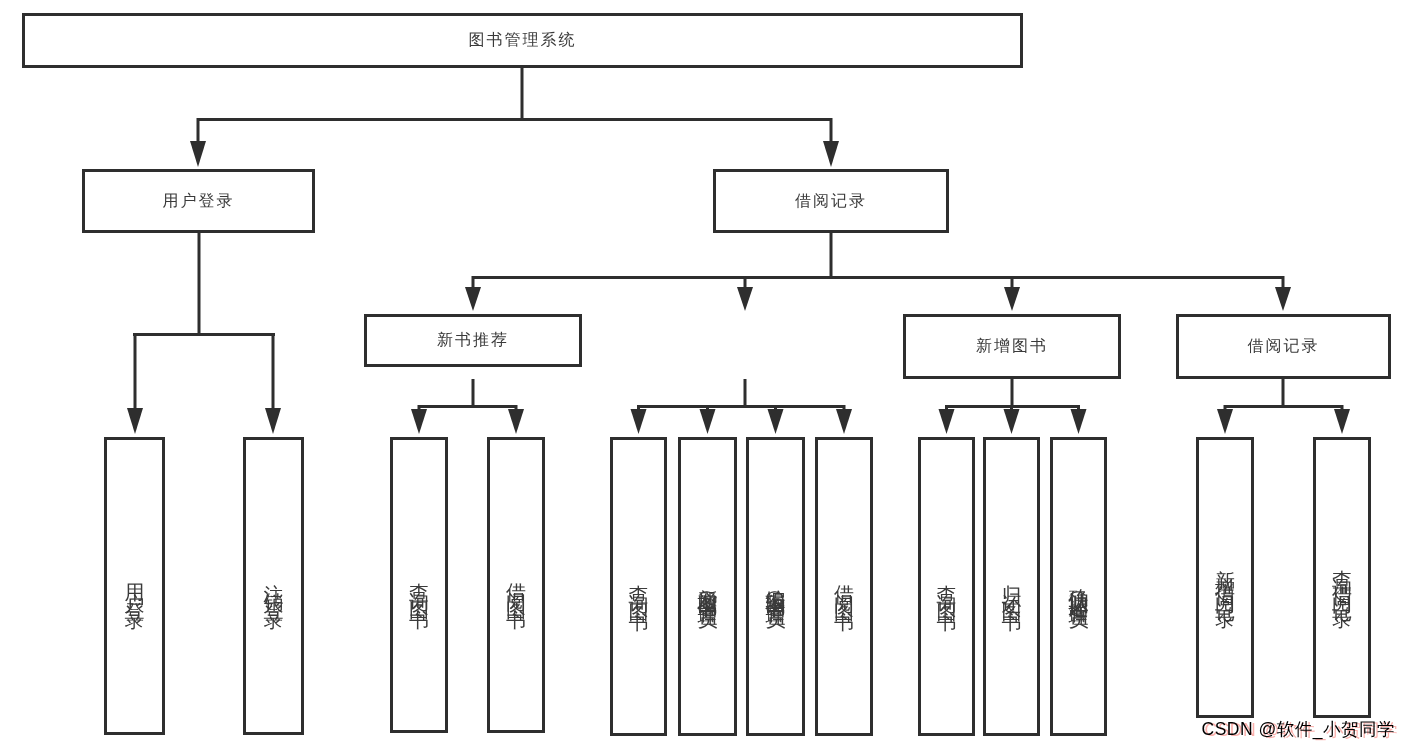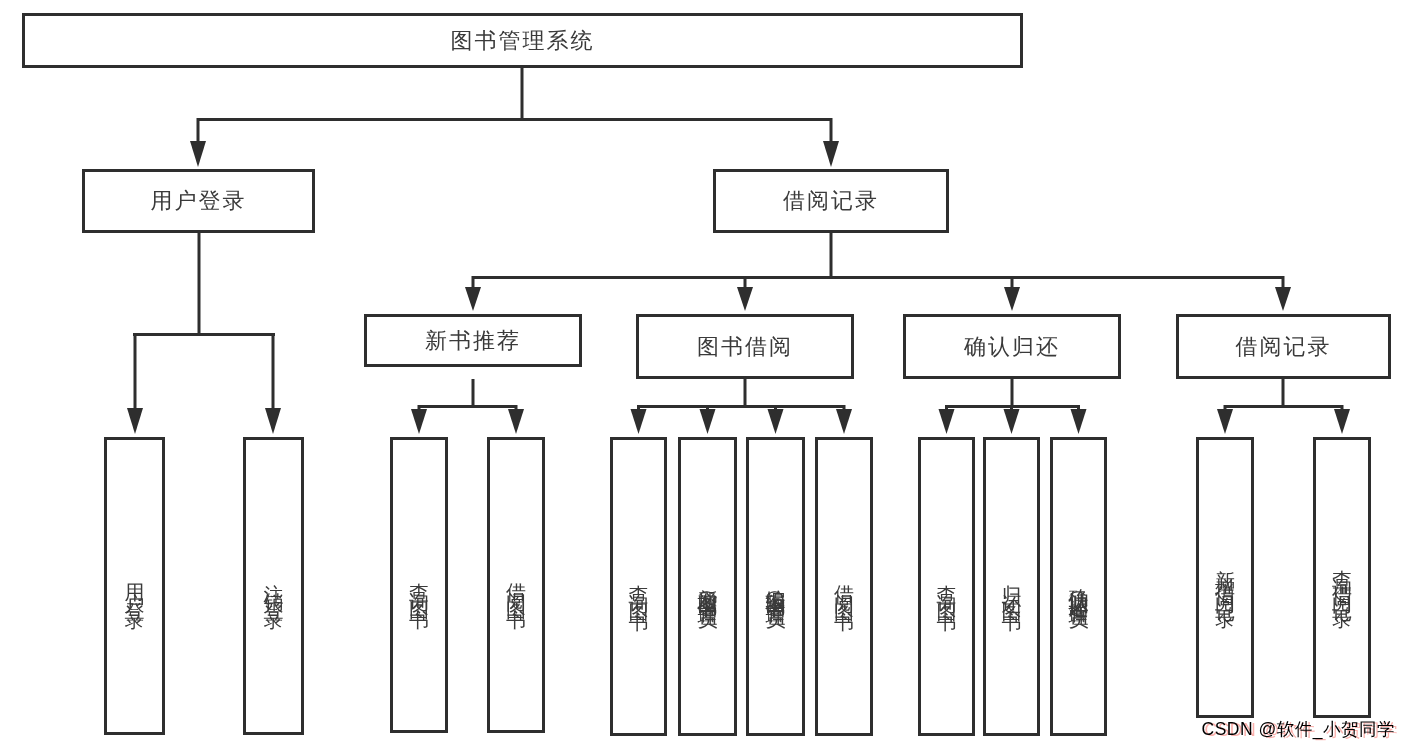--- a/index.html
+++ b/index.html
@@ -15,21 +15,21 @@
   .node {
     position: absolute;
     box-sizing: border-box;
     border: 3px solid #2e2e2e;
     background: #ffffff;
     display: flex;
     align-items: center;
     justify-content: center;
     color: #3a3a3a;
   }
-  .hnode { font-size: 22px; letter-spacing: 2px; }
+  .hnode { font-size: 16px; letter-spacing: 2px; }
   .vnode span {
     writing-mode: vertical-rl;
     text-orientation: mixed;
     font-size: 20px;
     line-height: 1.15;
     color: #3a3a3a;
     display: block;
   }
   .ls9 span { letter-spacing: 9px; }
   .ls8 span { letter-spacing: 8px; }
@@ -123,25 +123,22 @@
   <div class="node hnode n-login">
     <span>用户登录</span>
   </div>
   <div class="node hnode n-manage">
     <span>借阅记录</span>
   </div>
 
   <div class="node hnode n-rec">
     <span>新书推荐</span>
   </div>
-  <div class="node hnode n-borrow">
-    <span>图书借阅</span>
-  </div>
   <div class="node hnode n-current">
-    <span>确认归还</span>
+    <span>新增图书</span>
   </div>
   <div class="node hnode n-history">
     <span>借阅记录</span>
   </div>
 
   <div class="node vnode ls9 n-a1">
     <span>用户登录</span>
   </div>
   <div class="node vnode ls9 n-a2">
     <span>注销登录</span>

